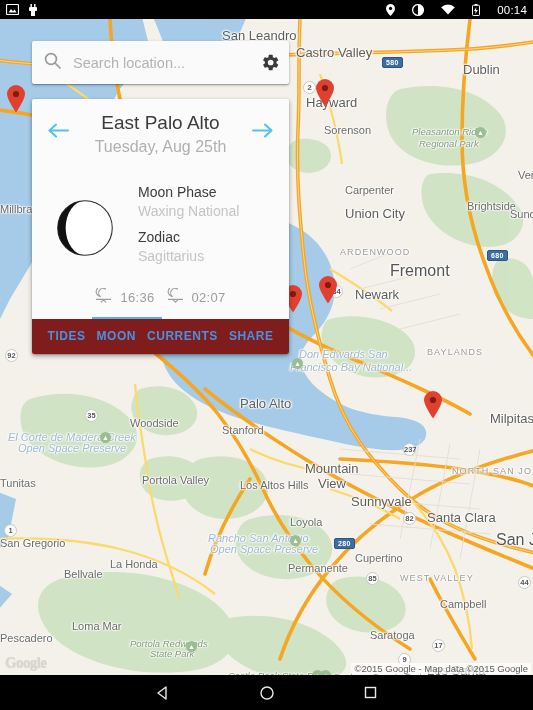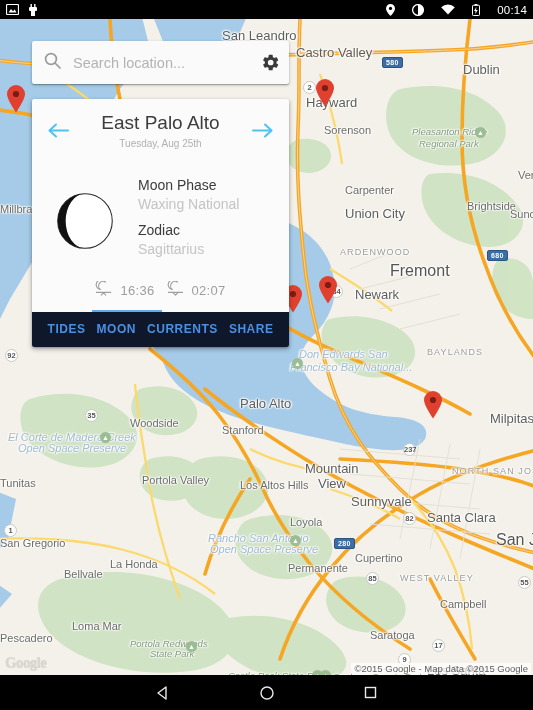--- a/index.html
+++ b/index.html
@@ -81,21 +81,21 @@
 
   
   .card {
     position:absolute; top:99px; left:32px; width:257px;
     background:#fbfbfb; border-radius:2px;
     box-shadow:0 2px 5px rgba(0,0,0,.32), 0 1px 2px rgba(0,0,0,.2);
     z-index:40; overflow:hidden;
   }
   .card-head { position:relative; padding:13px 0 11px; text-align:center; }
   .card-title { font-size:19px; color:#3c3c3c; line-height:1.15; font-weight:400; }
-  .card-sub { font-size:10px; color:#b0b0b0; margin-top:4px; }
+  .card-sub { font-size:16px; color:#b0b0b0; margin-top:4px; }
   .nav-arrow {
     position:absolute; top:20px; width:26px; height:22px; cursor:pointer;
     display:flex; align-items:center; justify-content:center;
   }
   .nav-arrow.prev { left:14px; }
   .nav-arrow.next { right:14px; }
 
   .card-body { display:flex; align-items:center; padding:16px 12px 14px 0; }
   .moon-wrap { width:106px; display:flex; justify-content:center; }
   .moon { width:58px; height:58px; }
@@ -109,21 +109,21 @@
   }
   .time-item { display:flex; align-items:center; gap:8px; }
   .time-text { font-size:13px; color:#9e9e9e; letter-spacing:.3px; }
 
   .tabs-underline { position:relative; height:2px; }
   .tabs-underline .ul {
     position:absolute; left:60px; width:70px; height:2px; background:#5aacea;
   }
   .tabs {
     display:flex; align-items:center; justify-content:space-around;
-    padding:10px 10px 11px 10px; background:#0f172a;
+    padding:10px 10px 11px 10px; background:#7f1d1d;
   }
   .tab {
     font-size:12px; color:#4a90e2; letter-spacing:.5px; cursor:pointer;
     font-weight:bold;
   }
 
   
   .navbar {
     position:absolute; bottom:0; left:0; width:533px; height:35px;
     background:#000; display:flex; align-items:center; justify-content:center;
@@ -309,21 +309,21 @@
         <div class="shield i" style="left: 382px; top: 38px;">580</div>
         <div class="shield circ" style="left: 5px; top: 330px;">92</div>
         <div class="shield i" style="left: 487px; top: 231px;">680</div>
         <div class="shield circ" style="left: 330px; top: 266px;">84</div>
         <div class="shield circ" style="left: 85px; top: 390px;">35</div>
         <div class="shield circ" style="left: 4px; top: 505px;">1</div>
         <div class="shield circ" style="left: 403px; top: 424px;">237</div>
         <div class="shield circ" style="left: 403px; top: 493px;">82</div>
         <div class="shield i" style="left: 334px; top: 519px;">280</div>
         <div class="shield circ" style="left: 366px; top: 553px;">85</div>
-        <div class="shield circ" style="left: 518px; top: 557px;">55</div>
+        <div class="shield circ" style="left: 518px; top: 557px;">44</div>
         <div class="shield circ" style="left: 432px; top: 620px;">17</div>
         <div class="shield circ" style="left: 398px; top: 634px;">9</div>
         <div class="shield circ" style="left: 303px; top: 62px;">2</div>
       </div>
     <div id="map-pins">
         <div class="pin" style="left: 6px; top: 66px;">
           <svg width="20" height="28" viewBox="0 0 20 28">
             <path d="M10 27.5 C10 27.5 19 14.5 19 9 A9 9 0 1 0 1 9 C1 14.5 10 27.5 10 27.5 Z" fill="#e0402f"></path>
             <circle cx="10" cy="9" r="3.1" fill="#7d1c13"></circle>
           </svg>

